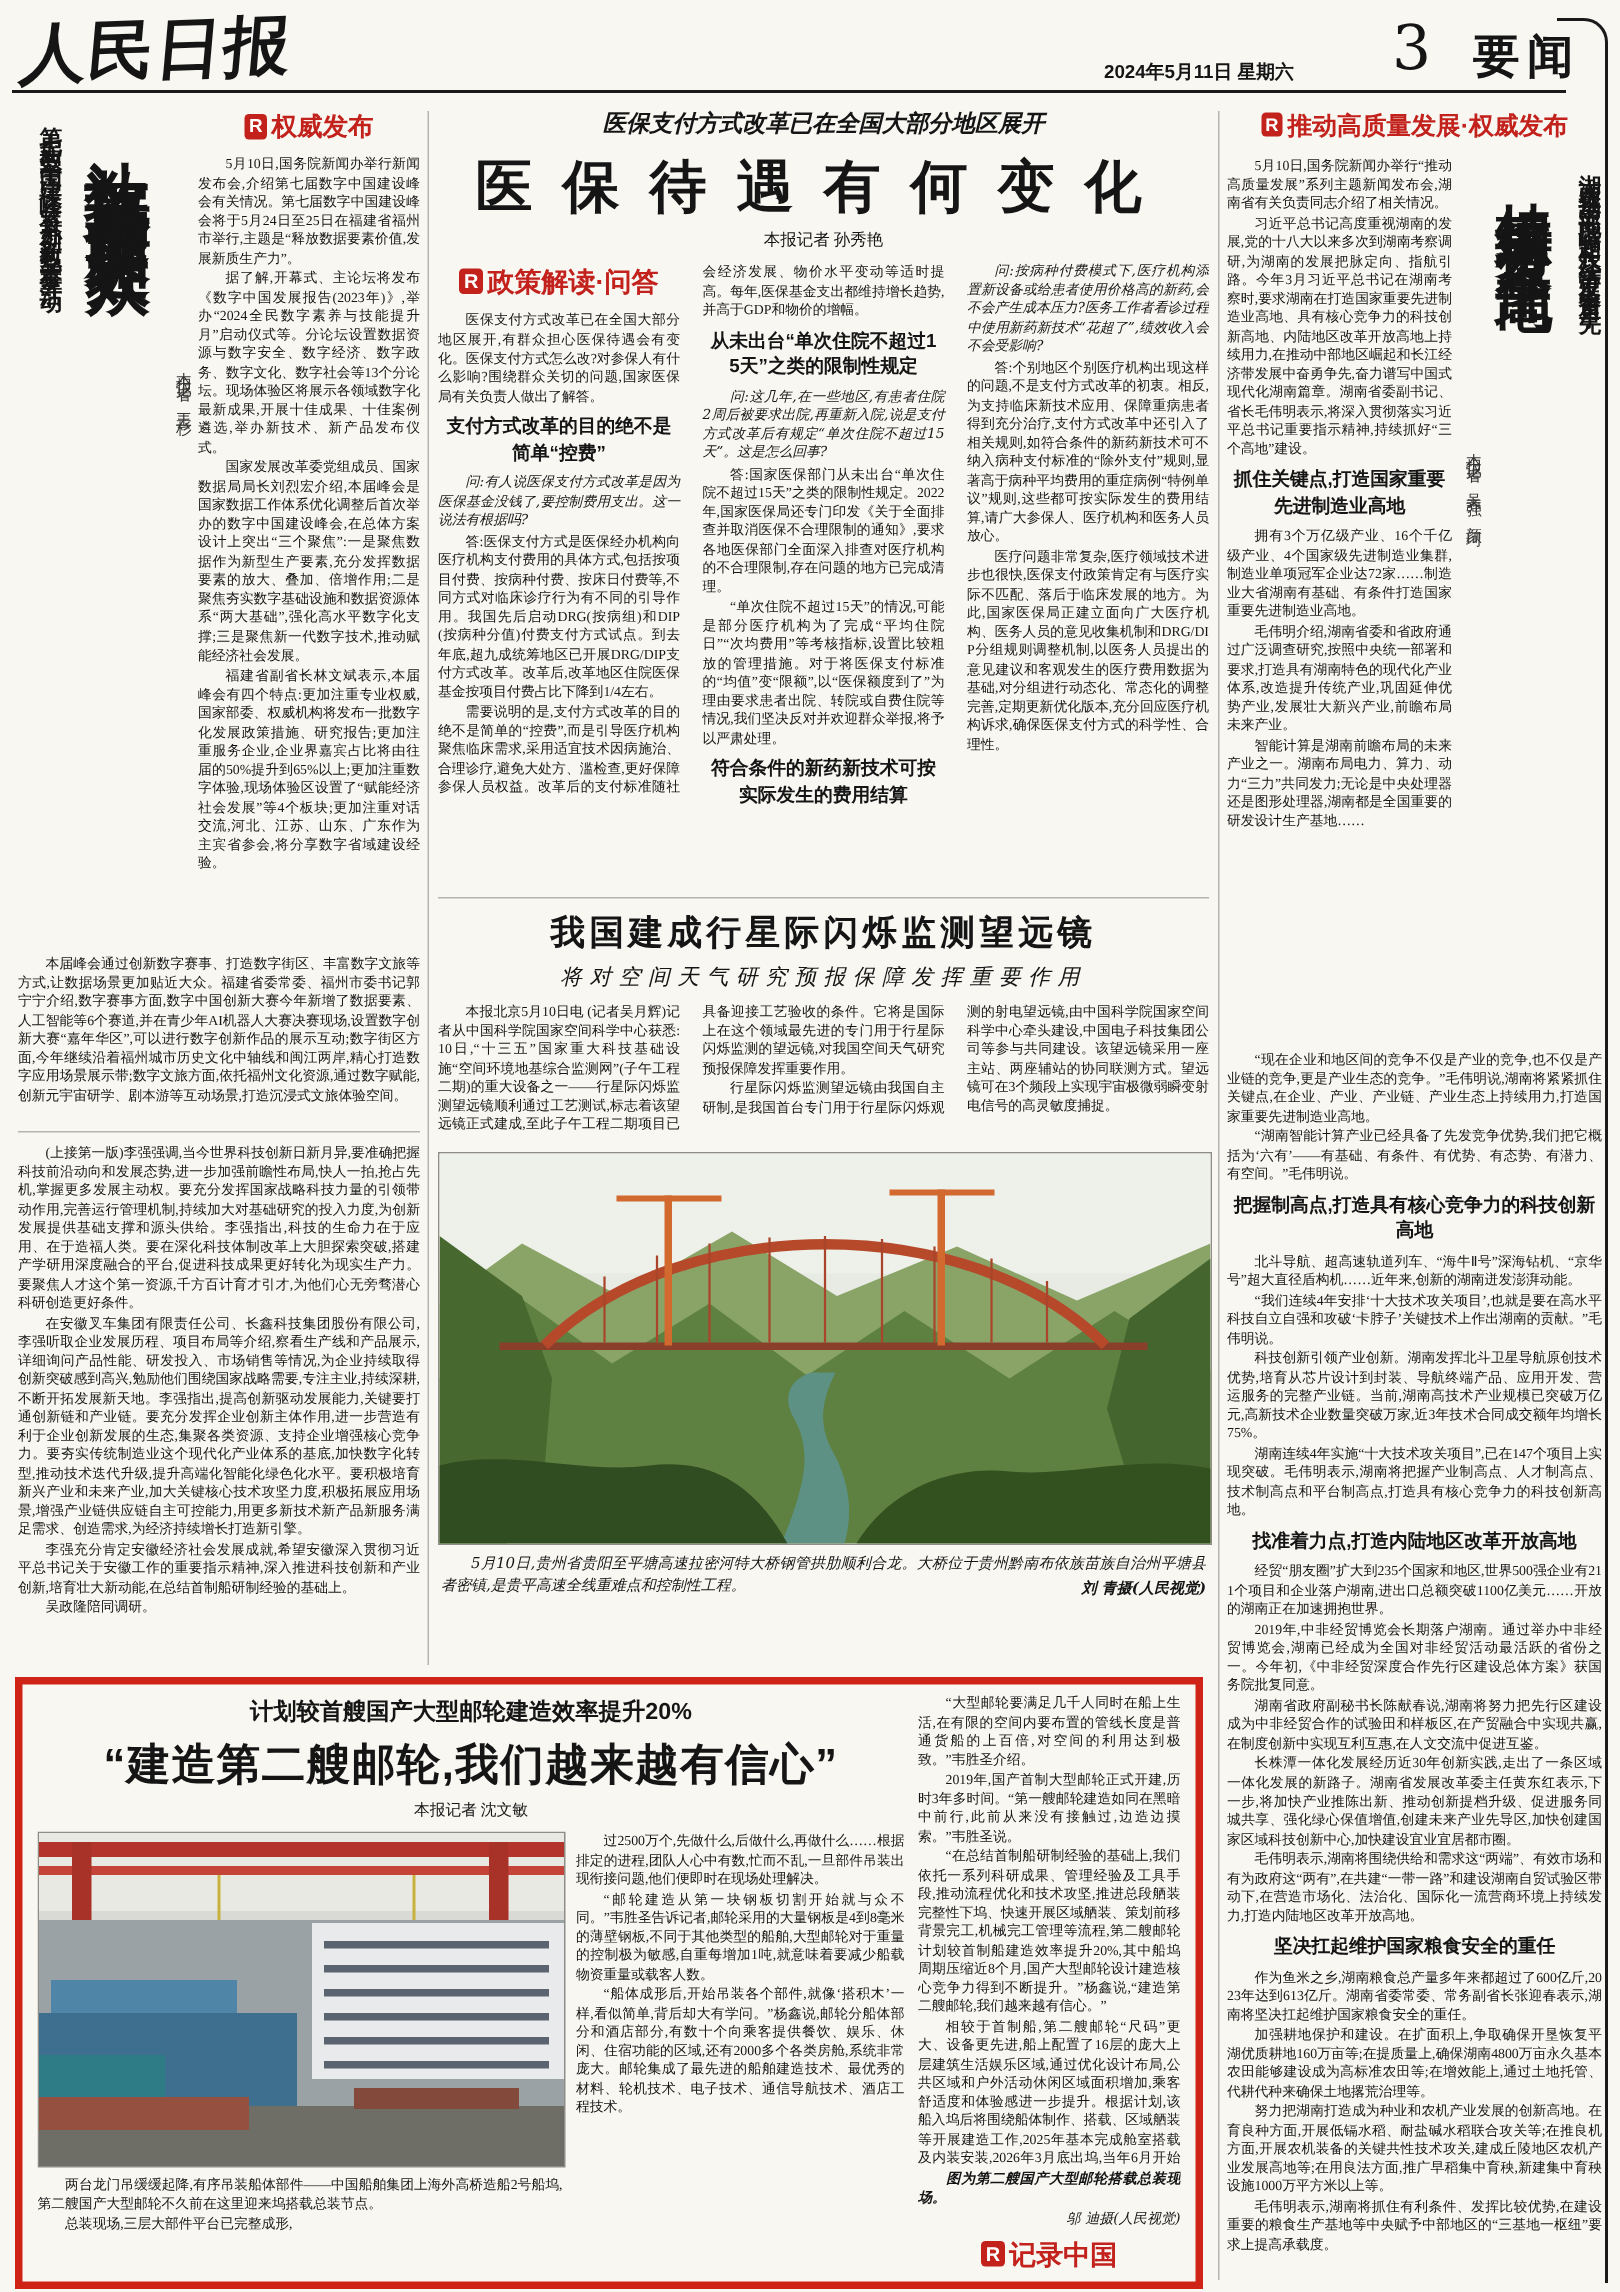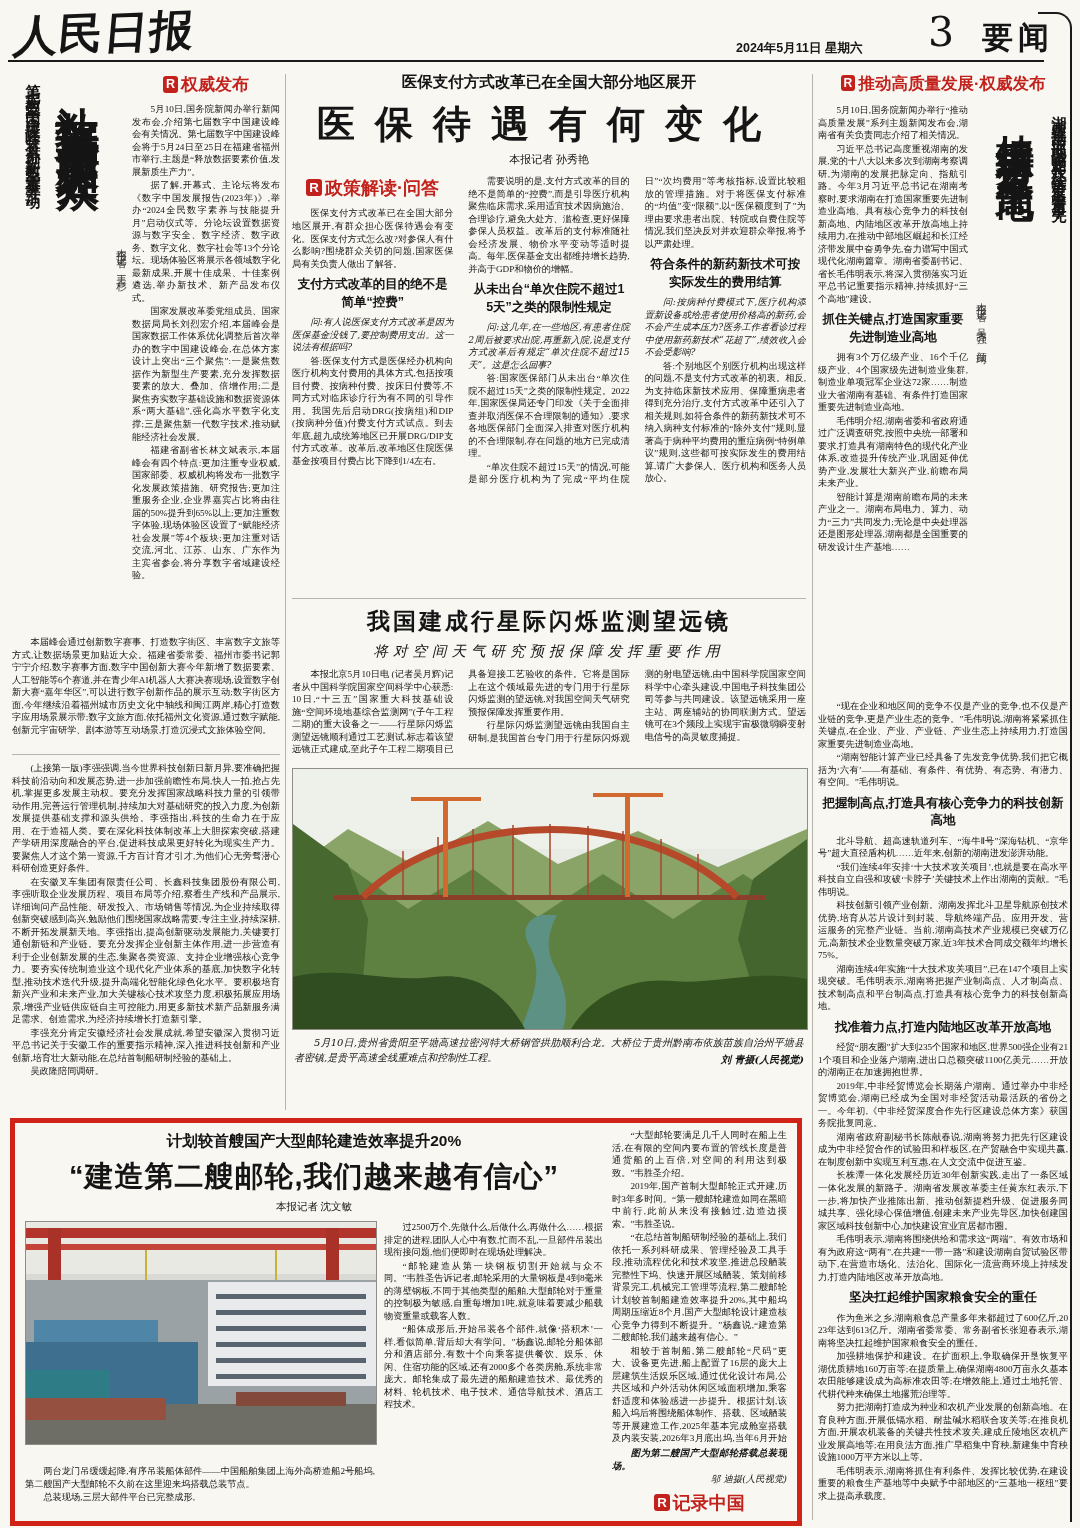--- a/index.html
+++ b/index.html
@@ -42,21 +42,21 @@
         font-size:44px;letter-spacing:6px;padding-left:4px;}
   .la-byline{width:20px;font-size:10.5px;letter-spacing:3px;padding-top:168px;color:#333;}
   .la-body{flex:1;overflow:hidden;padding-left:4px;}
   .la-bottom{margin-top:6px;height:104px;overflow:hidden;}
 
   
   .cont{position:absolute;left:12px;top:762px;width:268px;height:350px;overflow:hidden;}
 
   
   .med{position:absolute;left:292px;top:72px;width:514px;height:524px;}
-  .med-kicker{font-family:"Liberation Sans",sans-serif;font-size:15.5px;font-weight:bold;text-align:center;}
+  .med-kicker{font-family:"Liberation Sans",sans-serif;font-size:15.5px;font-weight:bold;text-align:center;font-style:italic;}
   .med-title{font-weight:900;font-size:38px;text-align:center;letter-spacing:20px;margin:6px 0 2px;}
   .med-byline{text-align:center;font-size:11px;margin-bottom:8px;}
   .med-cols{column-count:3;column-gap:15px;height:408px;overflow:hidden;}
   .med-cols .plabel{font-size:18px;}
 
   
   .tele{position:absolute;left:292px;top:606px;width:514px;height:156px;}
   .tele-title{font-family:"Liberation Sans",sans-serif;font-weight:900;font-size:23px;
         text-align:center;letter-spacing:3px;}
   .tele-sub{font-size:14.5px;text-align:center;letter-spacing:5px;margin:5px 0 7px;}
@@ -86,21 +86,21 @@
         border:5px solid #cf2318;background:#f8f7f2;padding:6px 10px;}
   .ship-flex{display:flex;gap:9px;height:100%;}
   .ship-left{width:578px;display:flex;flex-direction:column;}
   .ship-kicker{font-family:"Liberation Sans",sans-serif;font-size:15.5px;font-weight:bold;text-align:center;margin-top:2px;}
   .ship-title{font-family:"Liberation Sans",sans-serif;font-weight:900;font-size:29px;
         text-align:center;letter-spacing:1px;margin:5px 0 3px;}
   .ship-byline{text-align:center;font-size:10.5px;margin-bottom:7px;}
   .ship-media-row{display:flex;gap:9px;flex:1;overflow:hidden;}
   .ship-photo-stack{width:350px;}
   .ship-photo-stack svg{display:block;border:1px solid #8f8d86;}
-  .ship-minicols{display:flex;gap:10px;height:56px;overflow:hidden;margin-top:20px;}
+  .ship-minicols{display:flex;gap:10px;height:56px;overflow:hidden;margin-top:5px;}
   .ship-minicols > div{flex:1;}
   .ship-midcol{flex:1;overflow:hidden;}
   .ship-right{flex:1;display:flex;flex-direction:column;overflow:hidden;}
   .ship-right-body{flex:1;overflow:hidden;}
   .ship-cap{font-weight:bold;text-indent:2em;margin:4px 0 0;}
   .ship-credit{text-align:right;margin:1px 0 0;}
   .ship-endlabel{text-align:center;color:#c2211c;font-family:"Liberation Sans",sans-serif;
         font-weight:bold;font-size:18px;margin-top:5px;}
 </style>
 </head>
@@ -160,20 +160,21 @@
         <p class="t-q">问:有人说医保支付方式改革是因为医保基金没钱了,要控制费用支出。这一说法有根据吗?</p>
         <p class="t-p">答:医保支付方式是医保经办机构向医疗机构支付费用的具体方式,包括按项目付费、按病种付费、按床日付费等,不同方式对临床诊疗行为有不同的引导作用。我国先后启动DRG(按病组)和DIP(按病种分值)付费支付方式试点。到去年底,超九成统筹地区已开展DRG/DIP支付方式改革。改革后,改革地区住院医保基金按项目付费占比下降到1/4左右。</p>
         <p class="t-p">需要说明的是,支付方式改革的目的绝不是简单的“控费”,而是引导医疗机构聚焦临床需求,采用适宜技术因病施治、合理诊疗,避免大处方、滥检查,更好保障参保人员权益。改革后的支付标准随社会经济发展、物价水平变动等适时提高。每年,医保基金支出都维持增长趋势,并高于GDP和物价的增幅。</p>
         <h3 class="t-subhead">从未出台“单次住院不超过15天”之类的限制性规定</h3>
         <p class="t-q">问:这几年,在一些地区,有患者住院2周后被要求出院,再重新入院,说是支付方式改革后有规定“单次住院不超过15天”。这是怎么回事?</p>
         <p class="t-p">答:国家医保部门从未出台“单次住院不超过15天”之类的限制性规定。2022年,国家医保局还专门印发《关于全面排查并取消医保不合理限制的通知》,要求各地医保部门全面深入排查对医疗机构的不合理限制,存在问题的地方已完成清理。</p>
         <p class="t-p">“单次住院不超过15天”的情况,可能是部分医疗机构为了完成“平均住院日”“次均费用”等考核指标,设置比较粗放的管理措施。对于将医保支付标准的“均值”变“限额”,以“医保额度到了”为理由要求患者出院、转院或自费住院等情况,我们坚决反对并欢迎群众举报,将予以严肃处理。</p>
         <h3 class="t-subhead">符合条件的新药新技术可按实际发生的费用结算</h3>
         <p class="t-q">问:按病种付费模式下,医疗机构添置新设备或给患者使用价格高的新药,会不会产生成本压力?医务工作者看诊过程中使用新药新技术“花超了”,绩效收入会不会受影响?</p>
         <p class="t-p">答:个别地区个别医疗机构出现这样的问题,不是支付方式改革的初衷。相反,为支持临床新技术应用、保障重病患者得到充分治疗,支付方式改革中还引入了相关规则,如符合条件的新药新技术可不纳入病种支付标准的“除外支付”规则,显著高于病种平均费用的重症病例“特例单议”规则,这些都可按实际发生的费用结算,请广大参保人、医疗机构和医务人员放心。</p>
+        <p class="t-p">医疗问题非常复杂,医疗领域技术进步也很快,医保支付政策肯定有与医疗实际不匹配、落后于临床发展的地方。为此,国家医保局正建立面向广大医疗机构、医务人员的意见收集机制和DRG/DIP分组规则调整机制,以医务人员提出的意见建议和客观发生的医疗费用数据为基础,对分组进行动态化、常态化的调整完善,定期更新优化版本,充分回应医疗机构诉求,确保医保支付方式的科学性、合理性。</p>
       </div>
   </div>
 
   <div class="tele">
     <div class="tele-title">我国建成行星际闪烁监测望远镜</div>
     <div class="tele-sub kai">将对空间天气研究预报保障发挥重要作用</div>
     <div class="tele-cols copy">
         <p>本报北京5月10日电  (记者吴月辉)记者从中国科学院国家空间科学中心获悉:10日,“十三五”国家重大科技基础设施“空间环境地基综合监测网”(子午工程二期)的重大设备之一——行星际闪烁监测望远镜顺利通过工艺测试,标志着该望远镜正式建成,至此子午工程二期项目已具备迎接工艺验收的条件。它将是国际上在这个领域最先进的专门用于行星际闪烁监测的望远镜,对我国空间天气研究预报保障发挥重要作用。</p>
         <p>行星际闪烁监测望远镜由我国自主研制,是我国首台专门用于行星际闪烁观测的射电望远镜,由中国科学院国家空间科学中心牵头建设,中国电子科技集团公司等参与共同建设。该望远镜采用一座主站、两座辅站的协同联测方式。望远镜可在3个频段上实现宇宙极微弱瞬变射电信号的高灵敏度捕捉。</p>
       </div>

